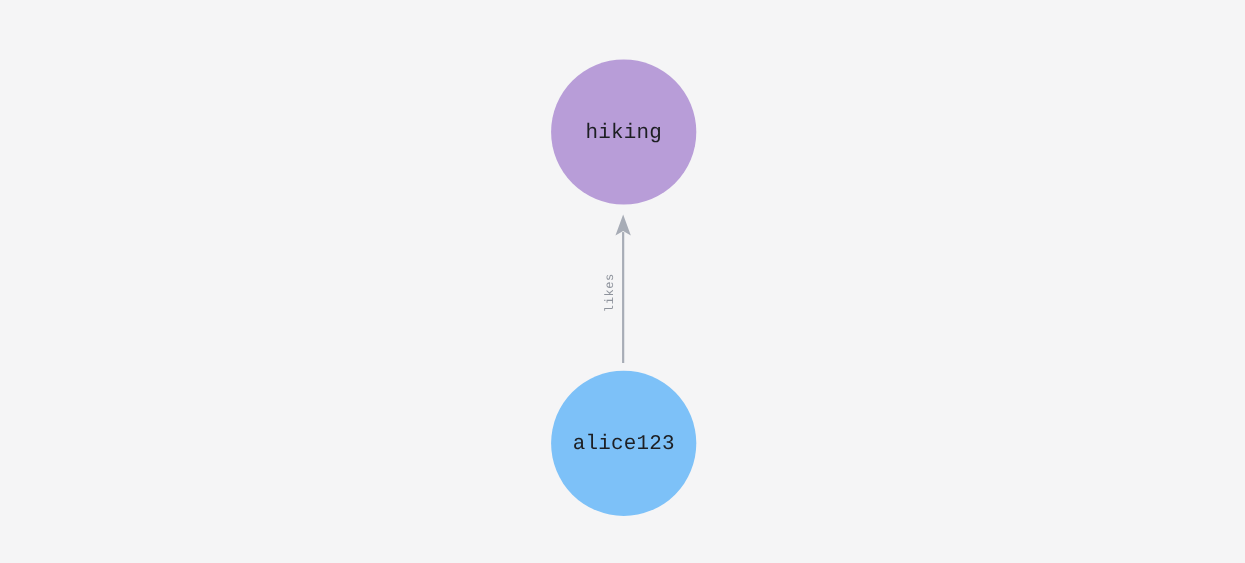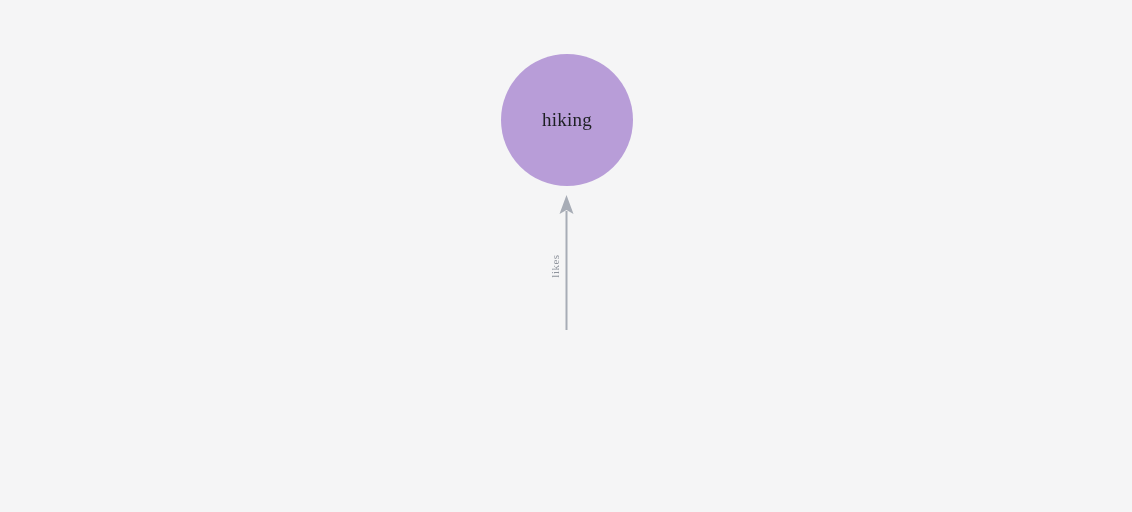--- a/index.html
+++ b/index.html
@@ -5,21 +5,21 @@
   html, body {
     margin: 0;
     padding: 0;
   }
   .canvas {
     position: relative;
     width: 1132px;
     height: 512px;
     background: var(--background, #f5f5f6);
     overflow: hidden;
-    font-family: Liberation Serif, serif;
+    font-family: Liberation Mono, monospace;
   }
   .node {
     position: absolute;
     width: 132px;
     height: 132px;
     border-radius: 50%;
     display: flex;
     align-items: center;
     justify-content: center;
     cursor: pointer;
@@ -67,14 +67,17 @@
     <line x1="566.5" y1="330" x2="566.5" y2="211" stroke="#a7acb6" stroke-width="2"></line>
     <polygon points="566.5,195 559.5,214 566.5,210 573.5,214" fill="#a7acb6"></polygon>
   </svg>
 
   <div class="edge-label">likes</div>
 
   <div class="node node-hiking">
     <span>hiking</span>
   </div>
 
+  <div class="node node-alice">
+    <span>alice123</span>
+  </div>
 
 </div>
 
 </body></html>

